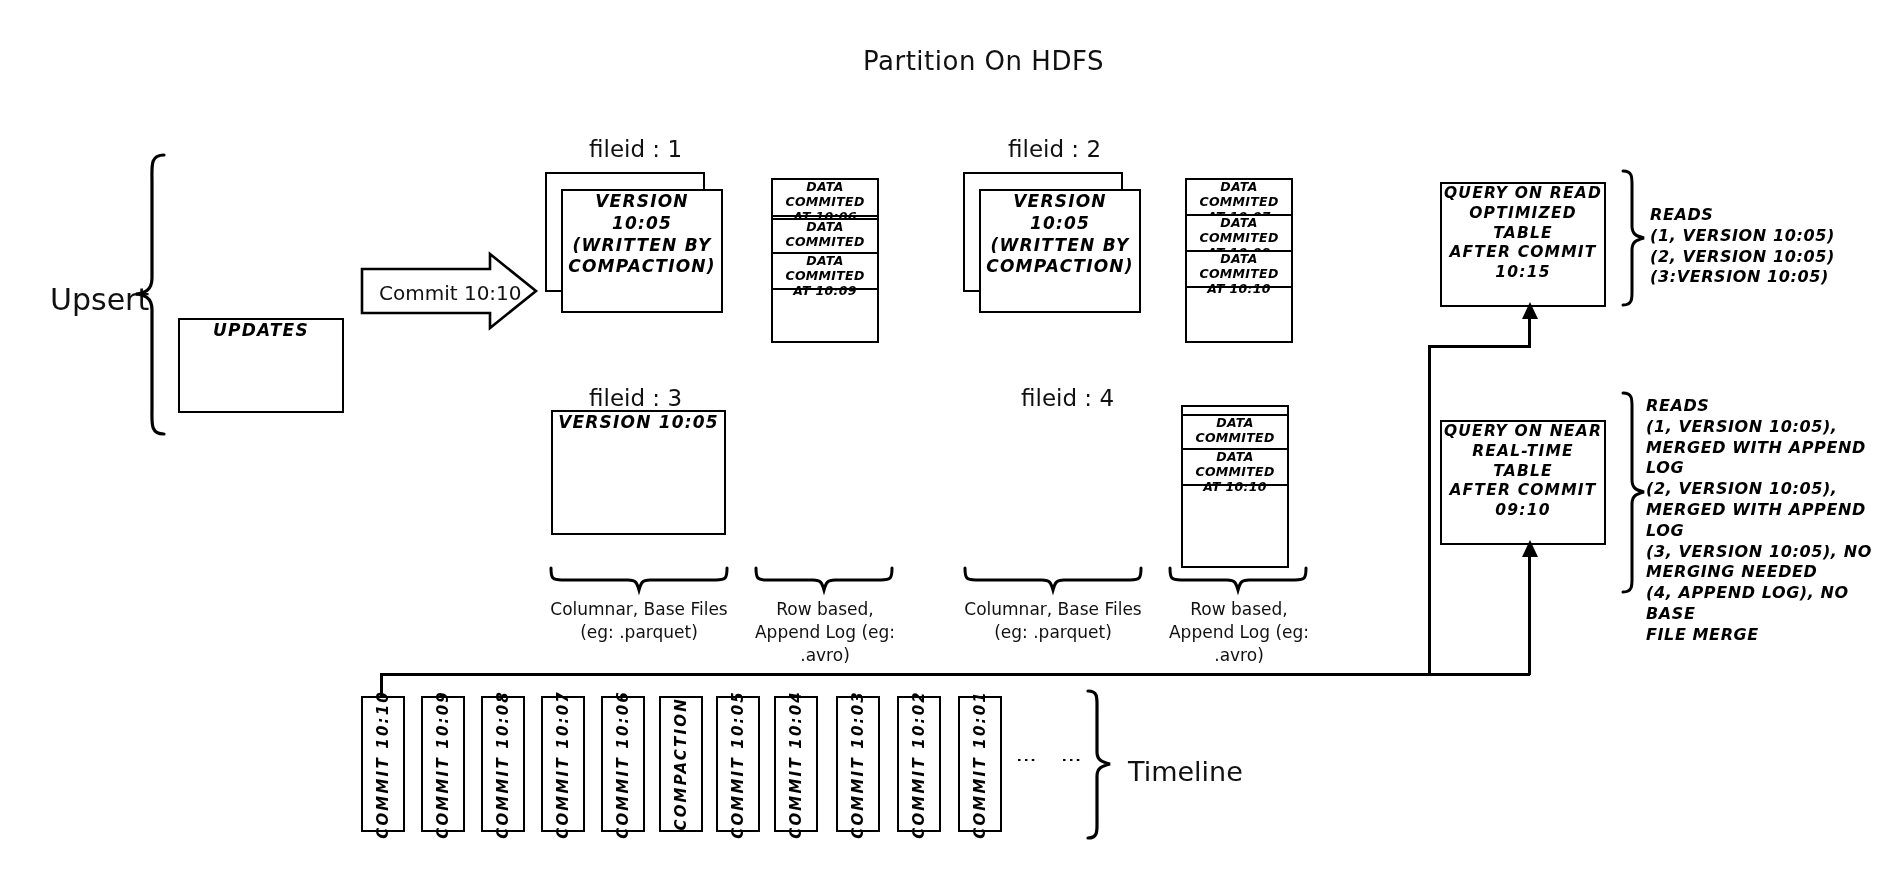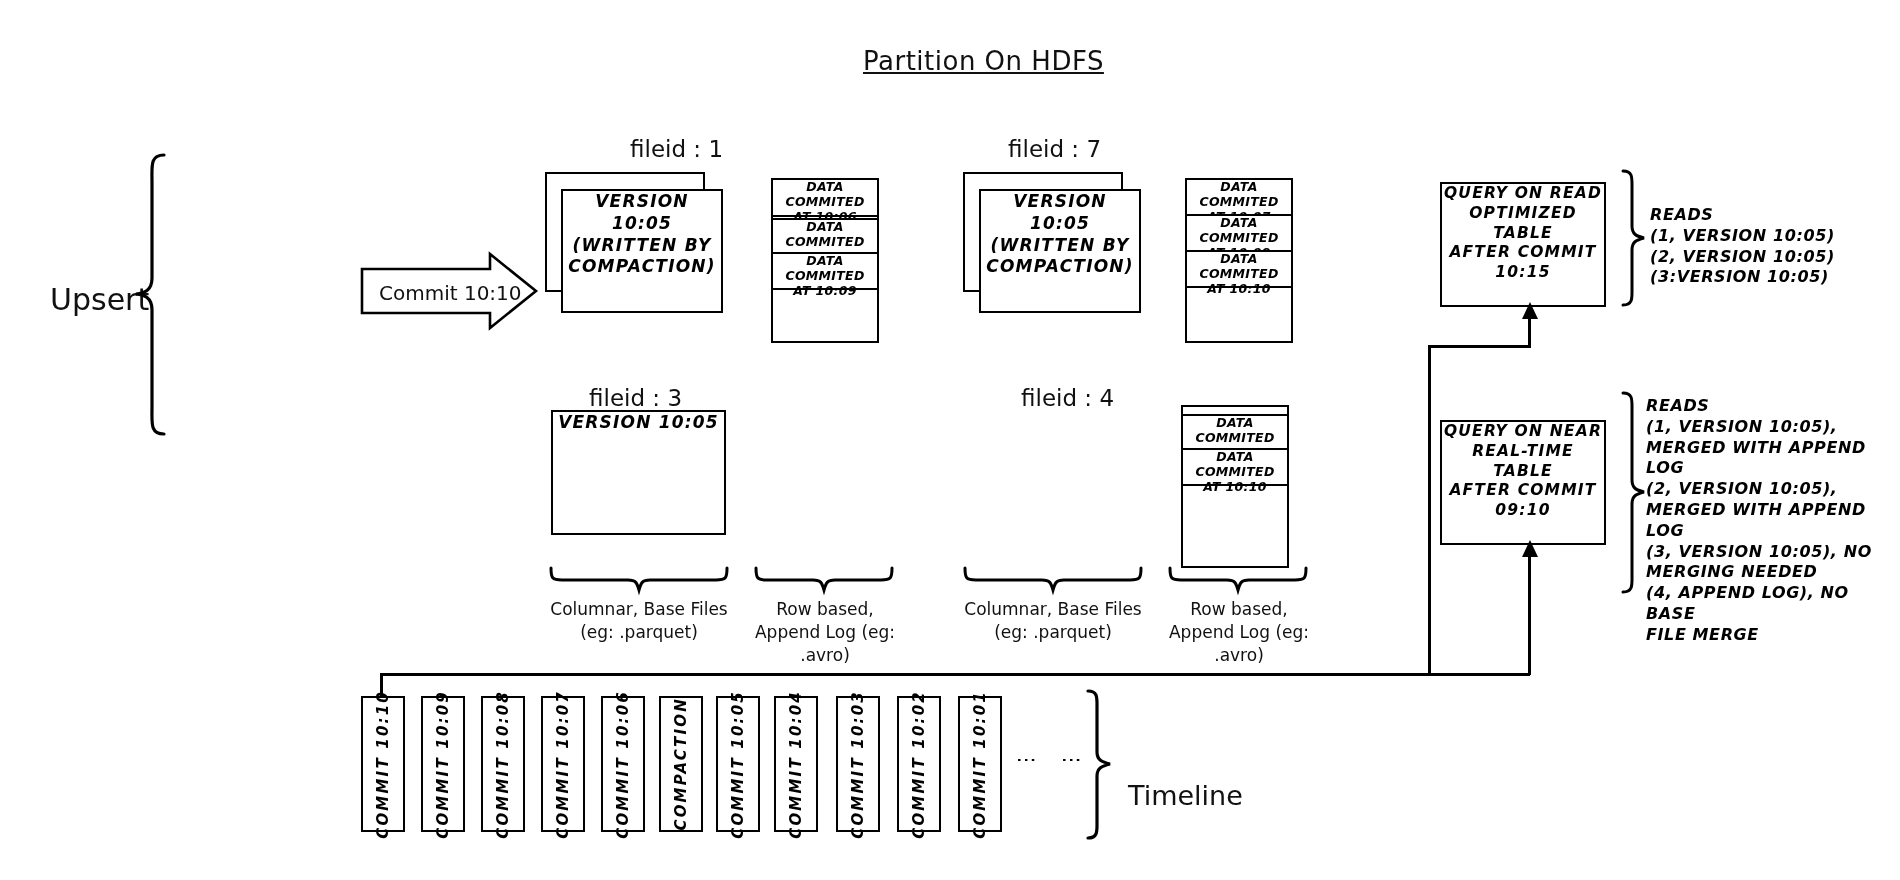--- a/index.html
+++ b/index.html
@@ -20,21 +20,20 @@
   }
   .abs { position: absolute; }
 
   
   .title {
     font-family: "DejaVu Sans", sans-serif;
     font-size: 26px;
     letter-spacing: 0.5px;
     color: #111;
     white-space: nowrap;
-    text-decoration: underline;
   }
   .hand-label {
     font-family: "DejaVu Sans", sans-serif;
     font-size: 23px;
     color: #111;
     white-space: nowrap;
   }
   .upsert-label {
     font-family: "DejaVu Sans", sans-serif;
     font-size: 30px;
@@ -145,29 +144,32 @@
 
   <div class="abs upsert-label" style="left:50px; top:282px;">Upsert</div>
 
   <div class="abs" style="left:132px; top:152px;">
     <svg width="36" height="285" viewBox="0 0 36 285">
       <path d="M32 3 C18 3 20 14 20 30 L20 126 C20 139 12 141 4 142 C12 143 20 145 20 158 L20 255 C20 271 18 282 32 282" fill="none" stroke="#000" stroke-width="3.2" stroke-linecap="round"></path>
     </svg>
   </div>
 
 
+  <div class="abs rect center-content" style="left:178px; top:318px; width:166px; height:95px;">
+    <span class="boxy">UPDATES</span>
+  </div>
 
   <div class="abs" style="left:360px; top:252px;">
     <svg width="178" height="78" viewBox="0 0 178 78">
       <path d="M2 17 L130 17 L130 2 L176 39 L130 76 L130 61 L2 61 Z" fill="#fff" stroke="#000" stroke-width="2.6" stroke-linejoin="miter"></path>
     </svg>
   </div>
   <div class="abs hand-label" style="left:379px; top:281px; font-size:20px;">Commit 10:10</div>
 
-  <div class="abs hand-label" style="left:589px; top:136px;margin-left:41px;">fileid : 1</div>
+  <div class="abs hand-label" style="left:589px; top:136px;">fileid : 1</div>
 
   <div class="abs rect" style="left:545px; top:172px; width:160px; height:120px;"></div>
 
   <div class="abs rect center-content" style="left:561px; top:189px; width:162px; height:124px;">
     <span class="boxy" style="white-space:pre-line;">VERSION 10:05
 (WRITTEN BY
 COMPACTION)</span>
   </div>
 
   <div class="abs rect-thin" style="left:771px; top:178px; width:108px; height:165px;"></div>
@@ -177,21 +179,21 @@
   </div>
   <div class="abs rect-thin center-content" style="left:771px; top:218px; width:108px; height:38px;">
     <span class="boxy-sm" style="white-space:pre-line;">DATA COMMITED
 AT 10:08</span>
   </div>
   <div class="abs rect-thin center-content" style="left:771px; top:252px; width:108px; height:38px;">
     <span class="boxy-sm" style="white-space:pre-line;">DATA COMMITED
 AT 10:09</span>
   </div>
 
-  <div class="abs hand-label" style="left:1008px; top:136px;">fileid : 7</div>
+  <div class="abs hand-label" style="left:1008px; top:136px;">fileid : 2</div>
 
   <div class="abs rect" style="left:963px; top:172px; width:160px; height:120px;"></div>
   <div class="abs rect center-content" style="left:979px; top:189px; width:162px; height:124px;">
     <span class="boxy" style="white-space:pre-line;">VERSION 10:05
 (WRITTEN BY
 COMPACTION)</span>
   </div>
 
   <div class="abs rect-thin" style="left:1185px; top:178px; width:108px; height:165px;"></div>
   <div class="abs rect-thin center-content" style="left:1185px; top:178px; width:108px; height:38px;">
@@ -360,15 +362,15 @@
   </div>
 
   <div class="abs dots" style="left:1015px; top:750px;">⋮</div>
   <div class="abs dots" style="left:1060px; top:750px;">⋮</div>
 
   <div class="abs" style="left:1085px; top:688px;">
     <svg width="32" height="156" viewBox="0 0 32 156">
       <path d="M3 3 C13 3 12 10 12 20 L12 64 C12 72 17 74 25 76 C17 78 12 80 12 88 L12 133 C12 143 13 150 3 150" fill="none" stroke="#000" stroke-width="3.2" stroke-linecap="round"></path>
     </svg>
   </div>
-  <div class="abs timeline-label" style="left:1128px; top:780px;">Timeline</div>
+  <div class="abs timeline-label" style="left:1128px; top:756px;">Timeline</div>
 
 </div>
 
 </body></html>

